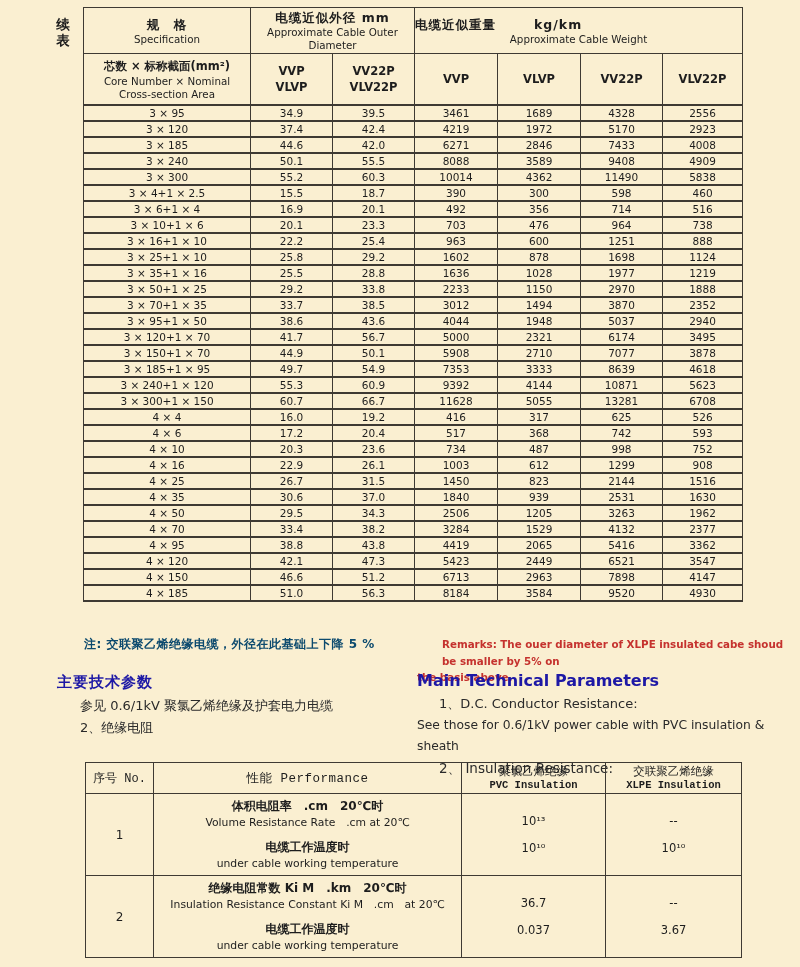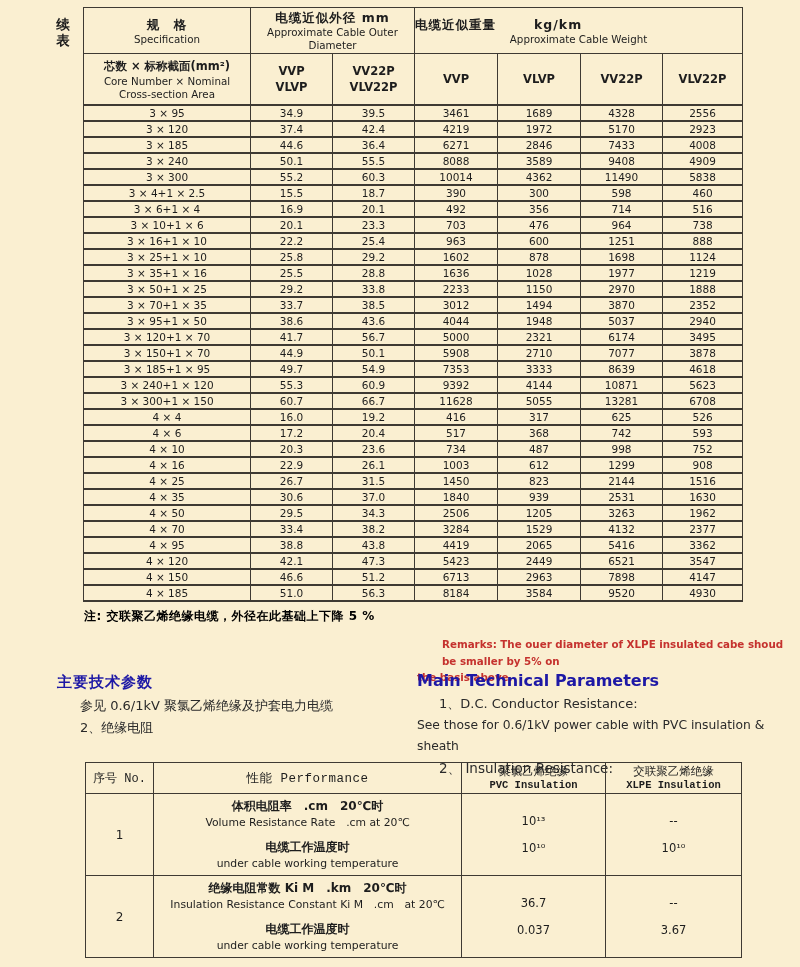--- a/index.html
+++ b/index.html
@@ -30,22 +30,22 @@
     height:14px; font-size:10.5px; line-height:13px;
     border-top-width:2px; border-bottom-width:2px;
   }
   .hz { font-size:12.5px; font-weight:bold; line-height:17px; letter-spacing:1px; }
   .he { font-size:10.3px; font-weight:normal; line-height:13px; letter-spacing:0; }
   .model { font-size:11.5px; font-weight:bold; line-height:16px; }
   .wt-head { display:flex; align-items:baseline; gap:38px; }
   .core-head .he { font-size:10.3px; }
   
   .note-zh {
-    position:absolute; left:84px; top:608px;
-    color:#000000; font-size:12px; font-weight:bold; letter-spacing:0.5px;
+    position:absolute; left:84px; top:636px;
+    color:#0c4a6e; font-size:12px; font-weight:bold; letter-spacing:0.5px;
   }
   .note-en {
     position:absolute; left:417px; top:636px; width:372px;
     color:#C5322E; font-size:10.3px; line-height:16.5px; font-weight:bold;
   }
   .note-en .l1 { padding-left:25px; }
   
   .tech-zh-title {
     position:absolute; left:57px; top:673px;
     color:#1D18A5; font-size:15px; font-weight:bold; letter-spacing:1px;
@@ -166,21 +166,21 @@
           <td>37.4</td>
           <td>42.4</td>
           <td>4219</td>
           <td>1972</td>
           <td>5170</td>
           <td>2923</td>
         </tr>
         <tr>
           <td>3 × 185</td>
           <td>44.6</td>
-          <td>36.4</td>
+          <td>42.0</td>
           <td>6271</td>
           <td>2846</td>
           <td>7433</td>
           <td>4008</td>
         </tr>
         <tr>
           <td>3 × 240</td>
           <td>50.1</td>
           <td>55.5</td>
           <td>8088</td>

